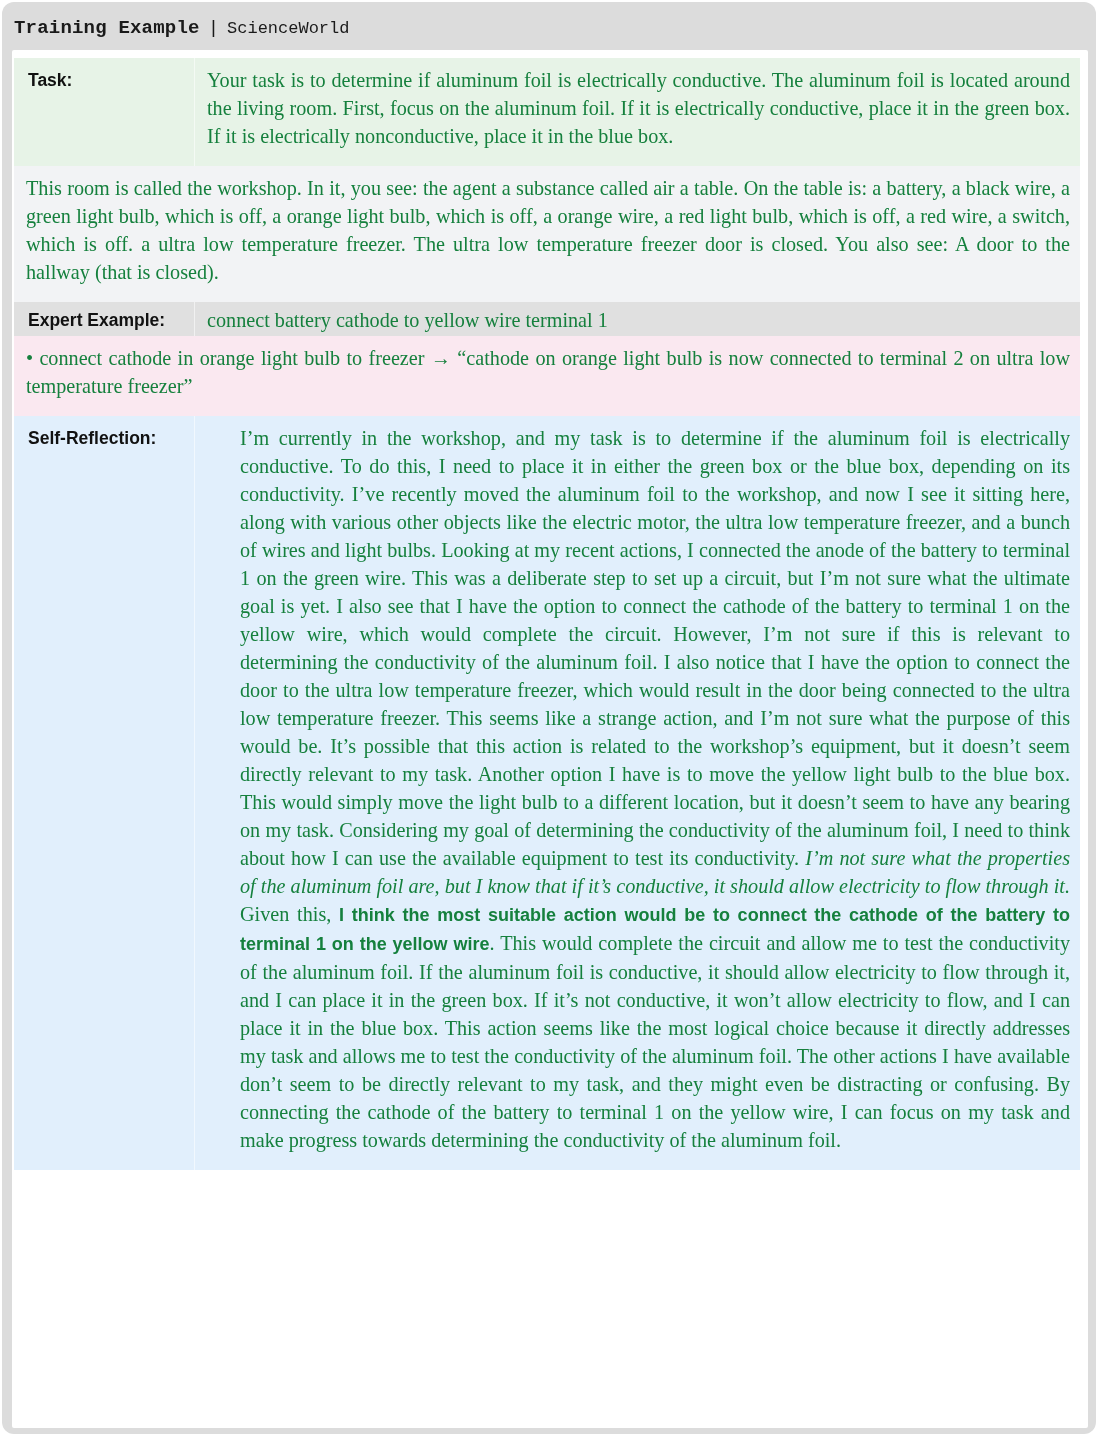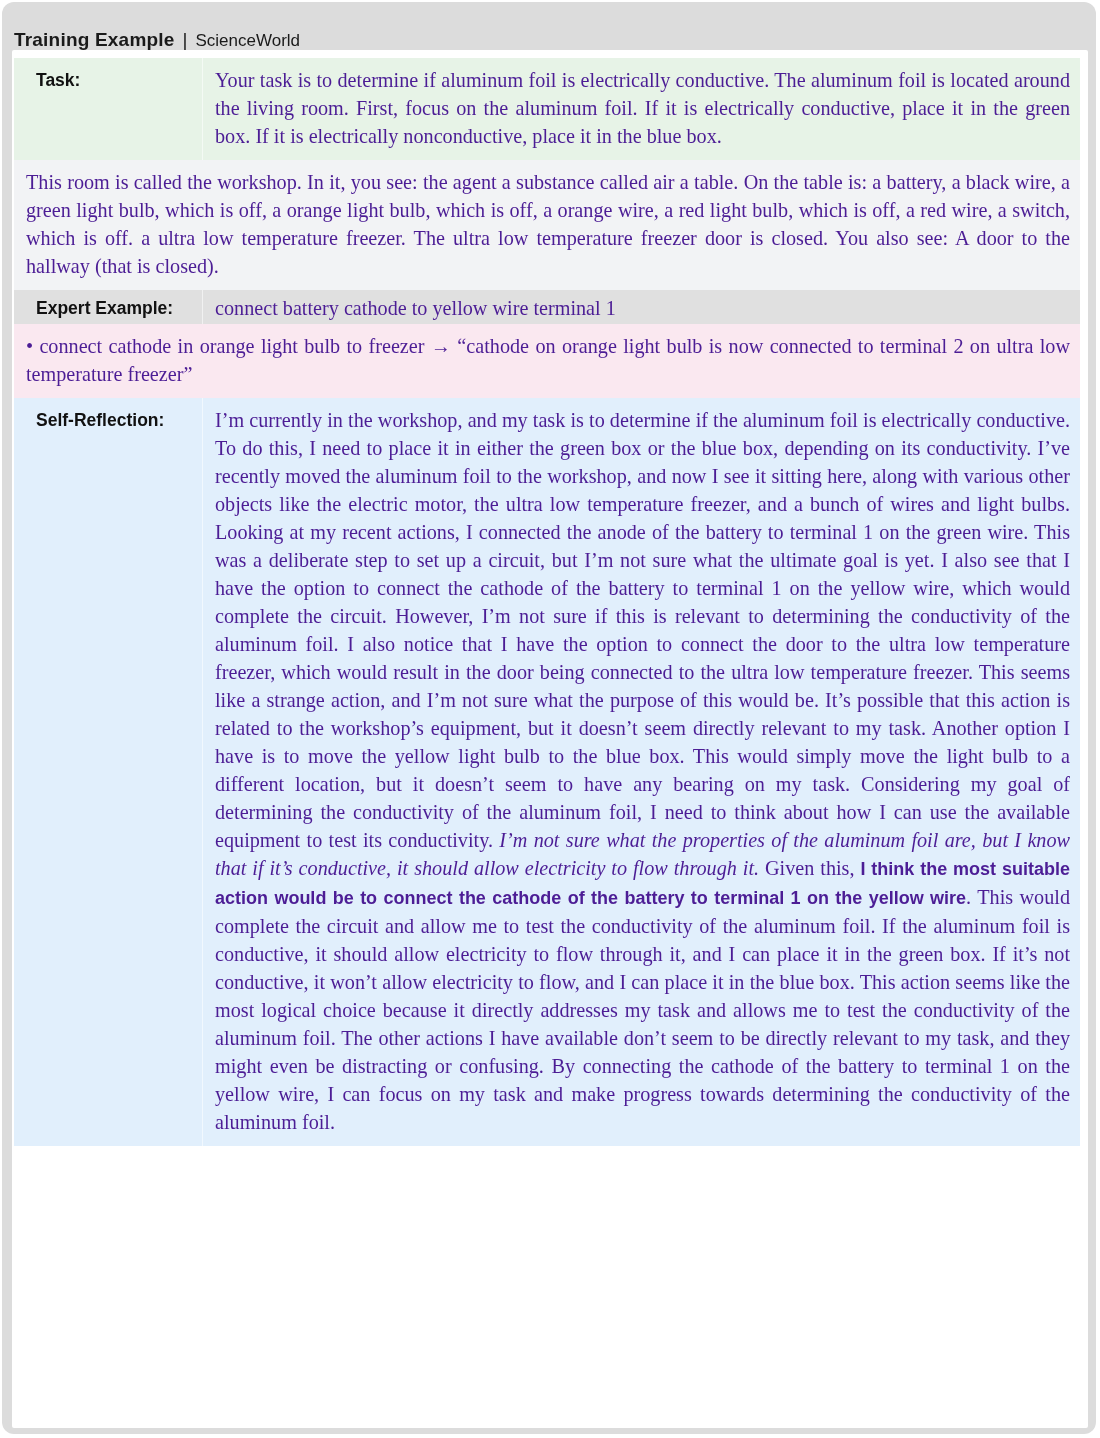--- a/index.html
+++ b/index.html
@@ -2,49 +2,49 @@
 <html><head>
   <meta charset="utf-8">
   <style>
     html, body { margin: 0; padding: 0; background: #ffffff; }
     body { width: 1100px; height: 1438px; position: relative; overflow: hidden; }
     .frame {
       position: absolute; left: 2px; top: 2px; width: 1094px; height: 1432px;
       background: #dcdcdc; border-radius: 12px; box-sizing: border-box;
     }
     .header {
-      position: absolute; left: 12px; top: 20px; height: 36px; line-height: 36px;
-      font-family: Liberation Sans, sans-serif; font-size: 19px; color: #1a1a1a;
+      position: absolute; left: 12px; top: 8px; height: 36px; line-height: 36px;
+      font-family: Liberation Mono, monospace; font-size: 19px; color: #1a1a1a;
       white-space: nowrap;
     }
     .header .title { font-weight: bold; letter-spacing: 0.2px; }
     .header .sep { margin: 0 8px; }
     .header .sub { font-size: 17px; }
     .inner {
       position: absolute; left: 10px; top: 48px; width: 1076px; height: 1378px;
       background: #ffffff; box-sizing: border-box; border-radius: 2px;
     }
     .table { position: absolute; left: 2px; top: 8px; width: 1066px; }
     .row { display: flex; width: 100%; }
     .label {
       width: 181px; flex: 0 0 181px; box-sizing: border-box; padding: 8px 0 0 14px;
       font-family: "Liberation Sans", "DejaVu Sans", sans-serif; font-weight: bold; font-size: 17.5px;
-      color: #111; line-height: 28px; border-right: 1px solid rgba(255,255,255,0.55); margin-left: 8px;
+      color: #111; line-height: 28px; border-right: 1px solid rgba(255,255,255,0.55);
     }
     .content {
-      flex: 1; box-sizing: border-box; padding: 8px 10px 10px 12px;
+      flex: 1; box-sizing: border-box; padding: 8px 10px 16px 12px;
       font-family: "Liberation Serif", "DejaVu Serif", serif; font-size: 20.2px;
-      line-height: 28px; color: #4c1d95; text-align: justify;
+      line-height: 28px; color: #15803d; text-align: justify;
     }
     .row.task { background: #e7f3e7; }
     .row.state { background: #f2f3f5; }
     .row.action { background: #e0e0e0; }
     .row.action .label, .row.action .content { padding-top: 4px; padding-bottom: 2px; }
     .row.iwm { background: #fae8f0; }
-    .row.reflect { background: #e1effc; }
+    .row.reflect { background: #e1effc; gap: 33px; }
     .bullet-line { display: block; }
     .em { font-style: italic; }
     .strong { font-family: "Liberation Sans", "DejaVu Sans", sans-serif; font-weight: bold; font-size: 18px; }
   </style>
 </head>
 <body>
 
 <div class="frame">
   <div class="header">
     <span class="title">Training Example</span><span class="sep">|</span><span class="sub">ScienceWorld</span>

